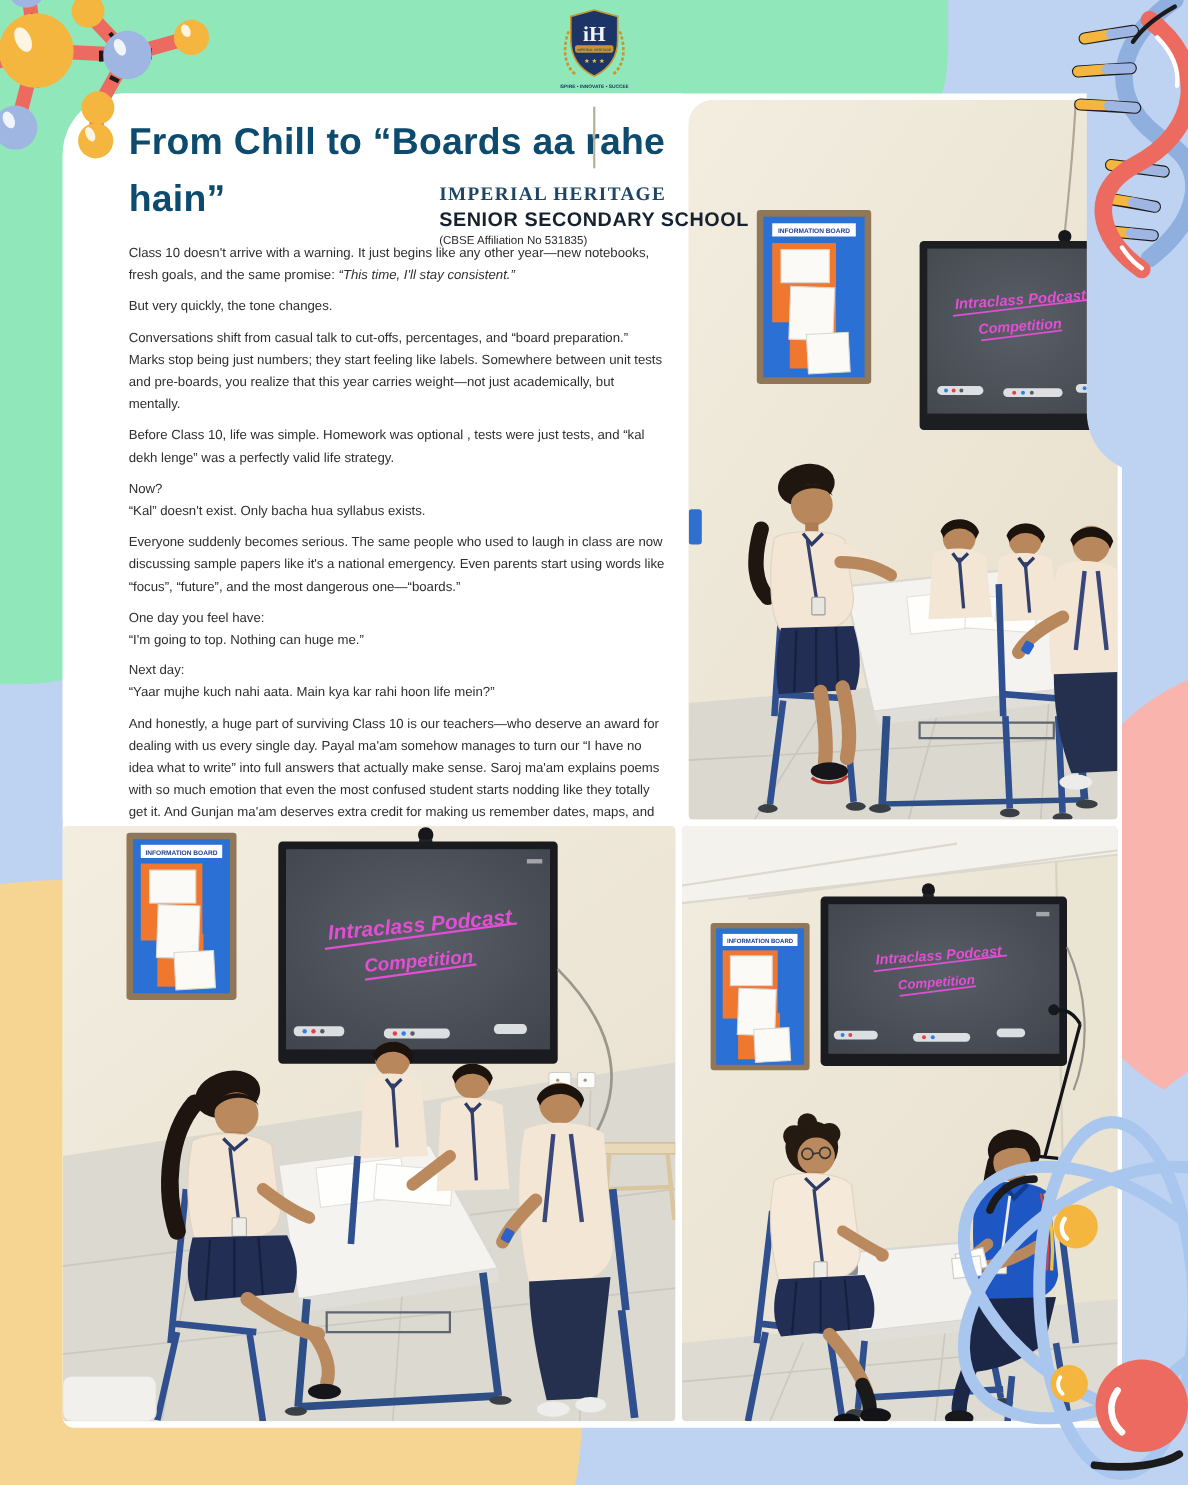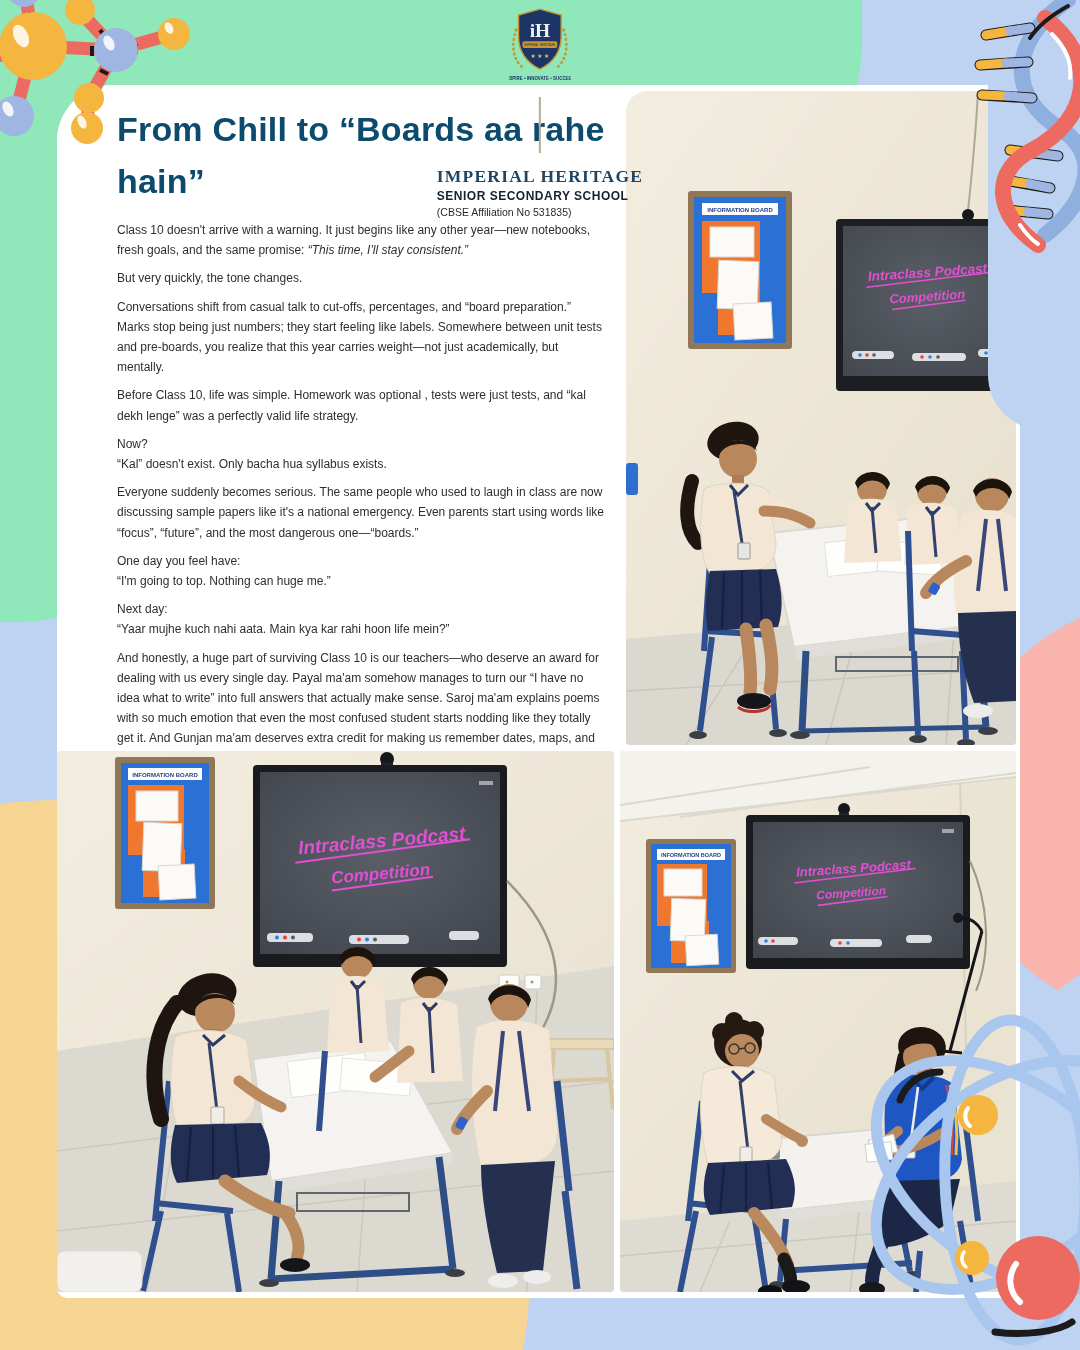--- a/index.html
+++ b/index.html
@@ -37,21 +37,21 @@
   .molecule{left:-12px;top:-14px;}
   .dna{left:950px;top:0px;}
   .atom{left:800px;top:980px;}
 
   
   .header{top:6px;left:50%;transform:translateX(-50%);display:flex;align-items:center;gap:13px;flex-direction:column;}
   .crest-box{width:62px;height:78px;}
   .hdr-divider{width:2px;height:56px;background:#B9AE93;}
   .hdr-name{font-family:"Liberation Serif",serif;font-weight:bold;font-size:17.5px;
             letter-spacing:1.2px;color:#1E4563;}
-  .hdr-type{font-size:12px;font-weight:bold;letter-spacing:.5px;color:#16212F;margin-top:2px;}
+  .hdr-type{font-size:18px;font-weight:bold;letter-spacing:.5px;color:#16212F;margin-top:2px;}
   .hdr-cbse{font-size:10.5px;color:#2A2A2A;margin-top:3px;}
 </style>
 </head>
 <body>
 
 <div class="abs bg-green-a"></div>
 <div class="abs bg-green-b"></div>
 <div class="abs bg-pink"></div>
 <div class="abs bg-blue-patch"></div>
 <div class="abs bg-yellow"></div>

